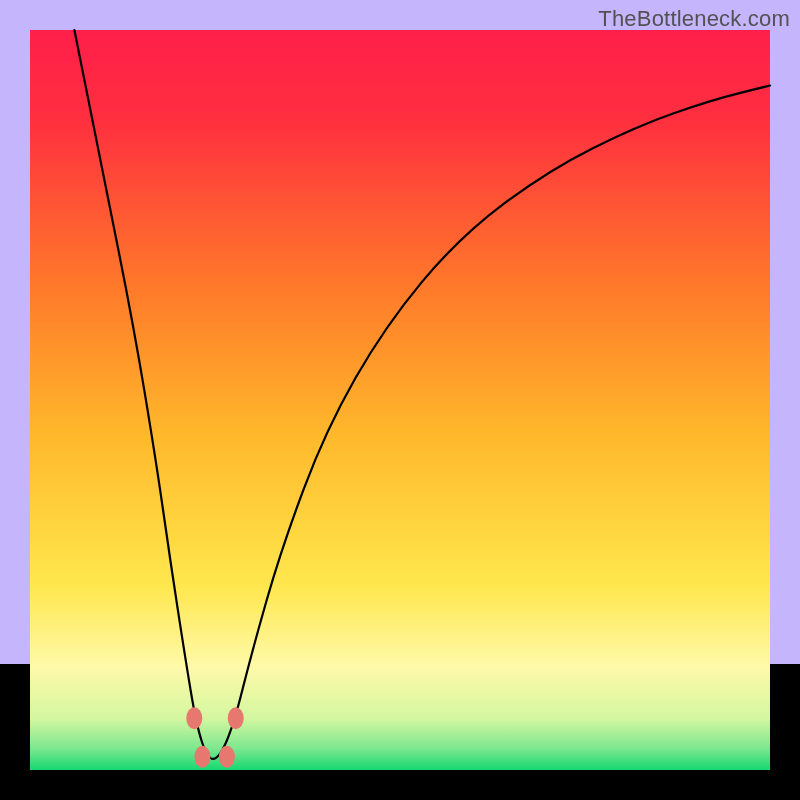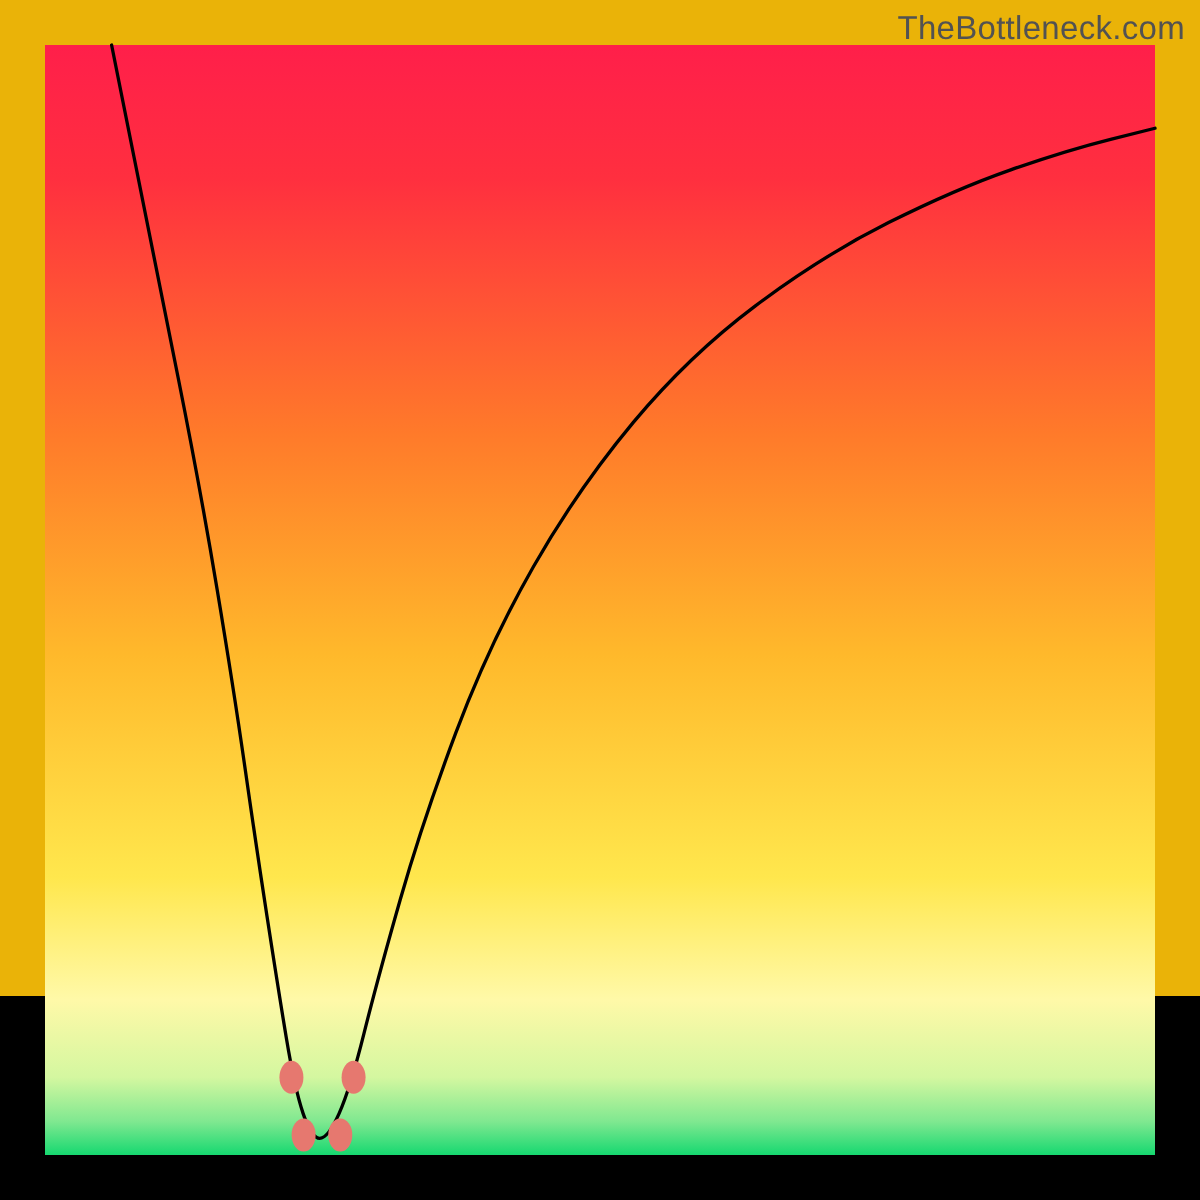--- a/index.html
+++ b/index.html
@@ -7,21 +7,21 @@
     padding: 0;
     width: 800px;
     height: 800px;
     background: #000;
     overflow: hidden;
   }
   .outer {
     position: relative;
     width: 800px;
     height: 664px;
-    background: #eab308;
+    background: #c4b5fd;
   }
   .watermark {
     position: absolute;
     top: 6px;
     right: 10px;
     font-family: Arial, Helvetica, sans-serif;
     font-size: 22px;
     color: #525252;
     letter-spacing: 0.2px;
     font-weight: 500;

